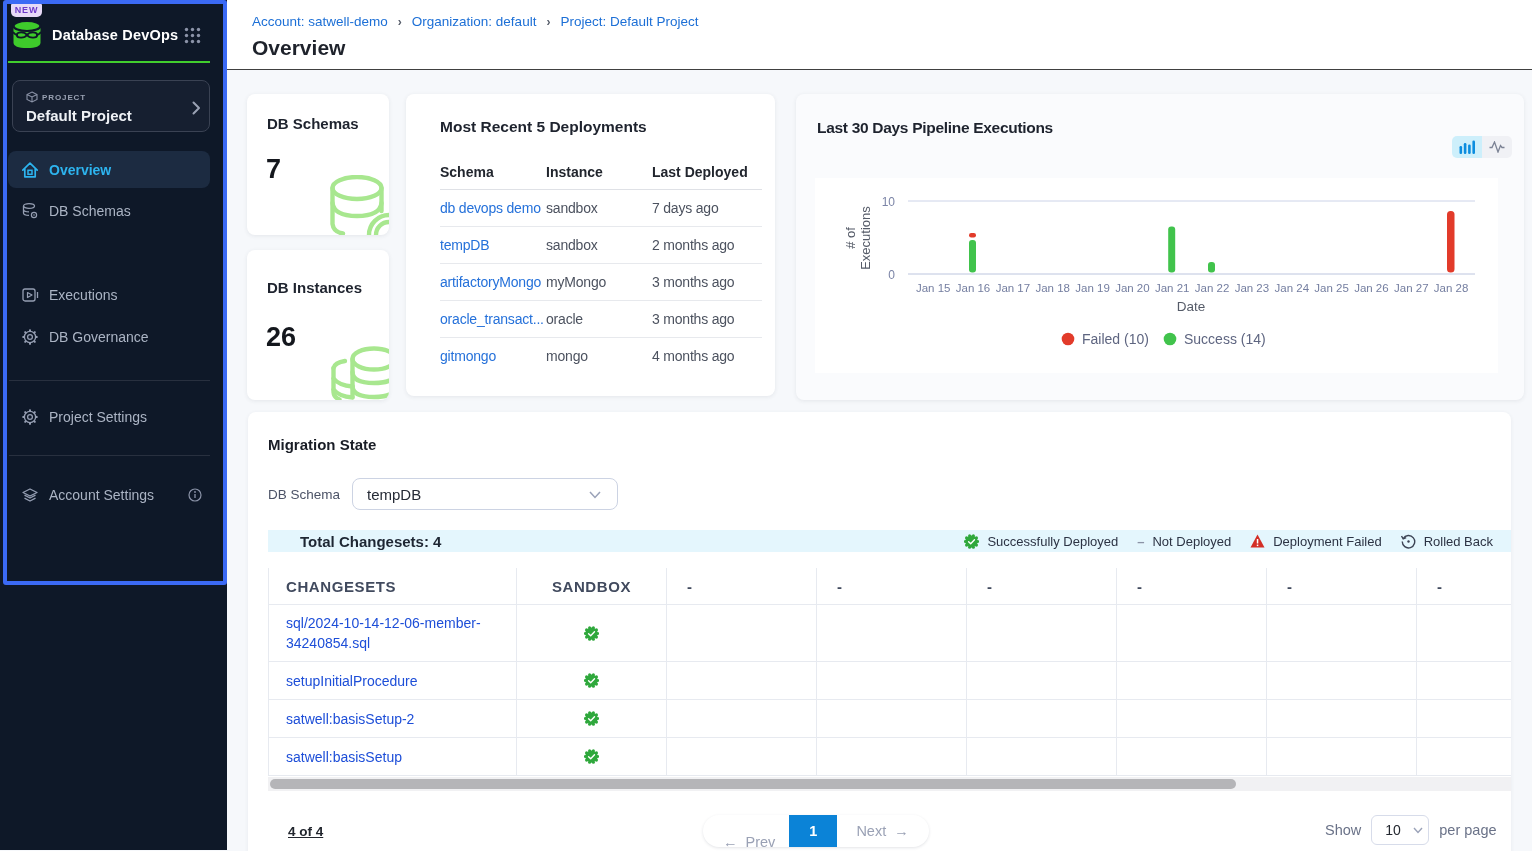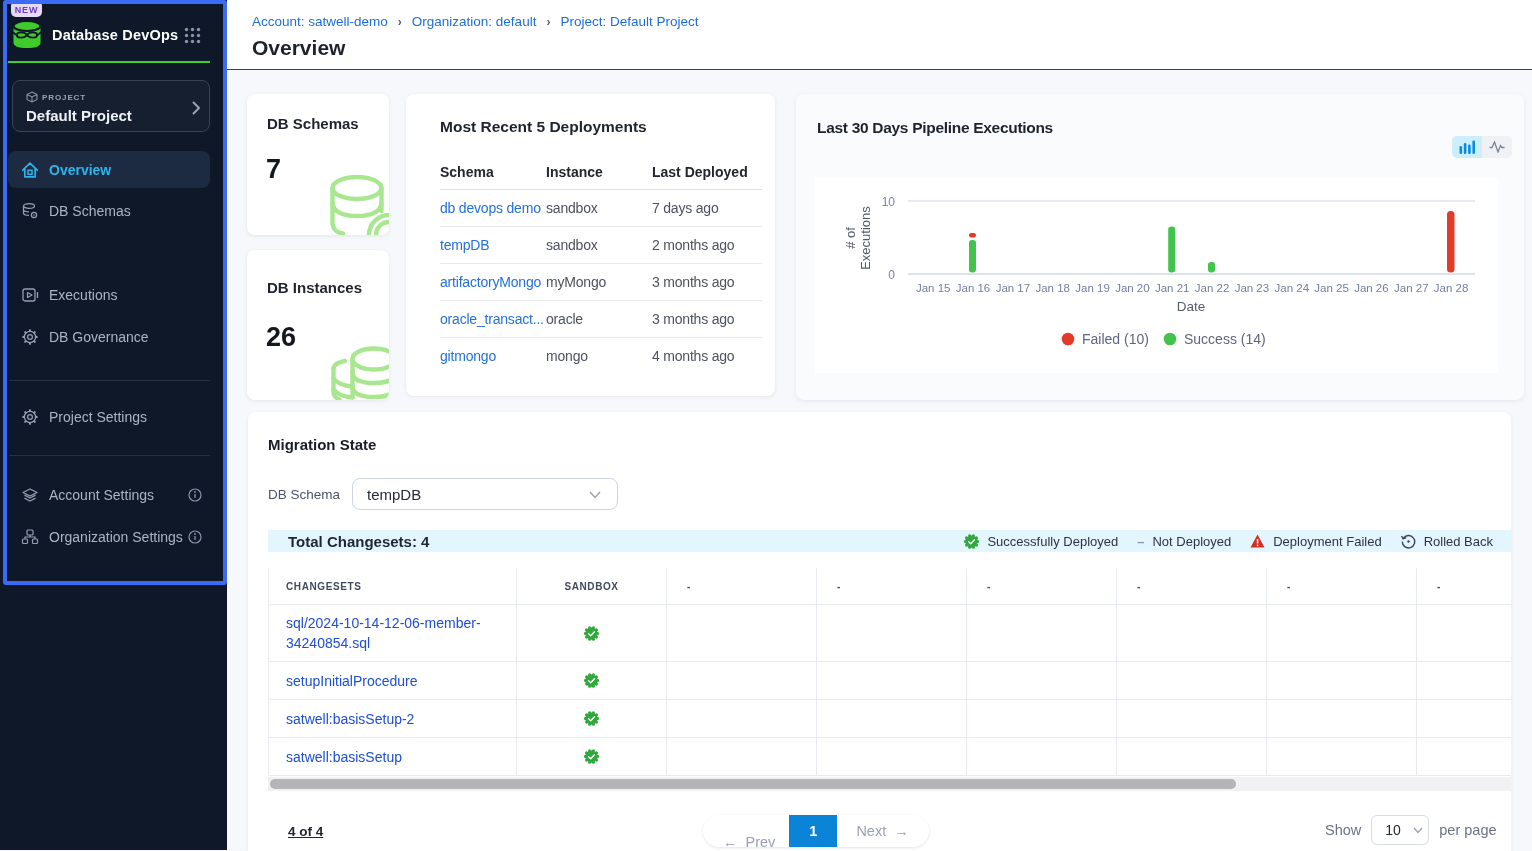--- a/index.html
+++ b/index.html
@@ -62,32 +62,32 @@
 .tg.on { background:#cdeffb; border-radius:5px 0 0 5px; }
 .tg.off { background:#f0f1f5; border-radius:0 5px 5px 0; }
 #chartpanel { position:absolute; left:19px; top:84px; width:683px; height:195px; background:#fff; }
 
 
 #migpanel { position:absolute; left:248px; top:412px; width:1263px; height:440px; background:#fff; border-radius:8px 8px 0 0; box-shadow:0 1px 4px rgba(40,50,70,0.07); }
 #migtitle { position:absolute; left:20px; top:24px; font-size:15px; font-weight:bold; color:#191d26; }
 #schlabel { position:absolute; left:20px; top:75px; font-size:13.5px; color:#4c5367; }
 #schsel { position:absolute; left:104px; top:66px; width:266px; height:32px; border:1px solid #ccd3e3; border-radius:8px; background:#fff; }
 #schsel .val { position:absolute; left:14px; top:7px; font-size:15px; color:#262b36; }
-#totalbar { position:absolute; left:20px; top:118px; width:1243px; height:22px; background:#e4f6fd; display:flex; align-items:center; }
+#totalbar { position:absolute; left:20px; top:118px; width:1243px; height:22px; background:#e4f6fd; display:flex; align-items:center;padding-left:12px; }
 #totalbar .tc { font-size:15px; font-weight:bold; color:#1d2633; margin-left:20px; }
 #totalbar .lg { display:flex; align-items:center; font-size:13px; color:#2c3344; margin-left:auto; }
 #totalbar .lg .it { display:flex; align-items:center; margin-right:19px; }
 #totalbar .lg svg { margin-right:8px; }
 
 #migtable { position:absolute; left:20px; top:156px; width:1243px; height:209px; overflow:hidden; }
 #migtable .inner { width:1299px; }
 .trow { display:flex; border-bottom:1px solid #e7eaf0; background:#fff; }
 .tcell { border-right:1px solid #e7eaf0; flex:0 0 150px; display:flex; align-items:center; justify-content:center; }
 .tcell.first { flex:0 0 249px; justify-content:flex-start; padding-left:17px; padding-right:14px; border-left:1px solid #e7eaf0; }
-.thead .tcell { font-size:10px; font-weight:bold; color:#414a5e; letter-spacing:0.6px; height:36px; }
+.thead .tcell { font-size:15px; font-weight:bold; color:#414a5e; letter-spacing:0.6px; height:36px; }
 .thead .tcell.dash, .tbody .tcell.dash { justify-content:flex-start; padding-left:20px; }
 .tbody .tcell { font-size:14px; color:#1d4ed8; }
 #scrollbar { position:absolute; left:20px; top:365px; width:1243px; height:14px; background:#f1f1f3; }
 #scrollthumb { position:absolute; left:2px; top:2px; width:966px; height:10px; background:#b5b5b8; border-radius:5px; }
 
 #countlbl { position:absolute; left:40px; top:412px; font-size:13.5px; font-weight:bold; color:#22262e;text-decoration:underline; }
 #pagpill { position:absolute; left:455px; top:403px; width:226px; height:32px; background:#fff; border-radius:16px; box-shadow:0 1px 3px rgba(40,50,70,0.13); display:flex; align-items:center; overflow:hidden; }
 #pagpill .prev, #pagpill .next { font-size:14.5px; color:#9aa1b5; }
 #pagpill .prev { margin-left:20px;margin-top:22px; }
 #pagpill .pg1 { width:48px; height:32px; background:#0b83d7; color:#fff; font-size:14.5px; font-weight:bold; display:flex; align-items:center; justify-content:center; margin-left:14px; }
@@ -200,34 +200,20 @@
     <div class="txt">Project Settings</div>
   </div>
 
   <div class="sdivider" style="top:455px;"></div>
 
   <div class="nav" style="top:476px;">
     <svg class="ico" viewBox="0 0 18 18">
         <path d="M2 6.5 L9 3 L16 6.5 L9 10 Z M3.5 9.2 L9 12 L14.5 9.2 M3.5 12.2 L9 15 L14.5 12.2" fill="none" stroke="#959eb2" stroke-width="1.3" stroke-linejoin="round"></path>
       </svg>
     <div class="txt">Account Settings</div>
-    <svg class="infoic" width="14" height="14" viewBox="0 0 14 14">
-        <circle cx="7" cy="7" r="6" fill="none" stroke="#8b93a8" stroke-width="1.2"></circle>
-        <path d="M7 6 L7 10" stroke="#8b93a8" stroke-width="1.3"></path>
-        <circle cx="7" cy="4" r="0.9" fill="#8b93a8"></circle>
-      </svg>
-  </div>
-  <div class="nav" style="top:518px;">
-    <svg class="ico" viewBox="0 0 18 18">
-        <rect x="6" y="2" width="6" height="5" rx="1" fill="none" stroke="#959eb2" stroke-width="1.2"></rect>
-        <rect x="1.5" y="11" width="5" height="4.5" rx="1" fill="none" stroke="#959eb2" stroke-width="1.2"></rect>
-        <rect x="11.5" y="11" width="5" height="4.5" rx="1" fill="none" stroke="#959eb2" stroke-width="1.2"></rect>
-        <path d="M9 7 L9 9 M4 11 L4 9 L14 9 L14 11" fill="none" stroke="#959eb2" stroke-width="1.2"></path>
-      </svg>
-    <div class="txt">Organization Settings</div>
     <svg class="infoic" width="14" height="14" viewBox="0 0 14 14">
         <circle cx="7" cy="7" r="6" fill="none" stroke="#8b93a8" stroke-width="1.2"></circle>
         <path d="M7 6 L7 10" stroke="#8b93a8" stroke-width="1.3"></path>
         <circle cx="7" cy="4" r="0.9" fill="#8b93a8"></circle>
       </svg>
   </div>
 </div>
 
 <div id="header">
   <div id="crumbs">Account: satwell-demo<span class="sep">›</span>Organization: default<span class="sep">›</span>Project: Default Project</div>

